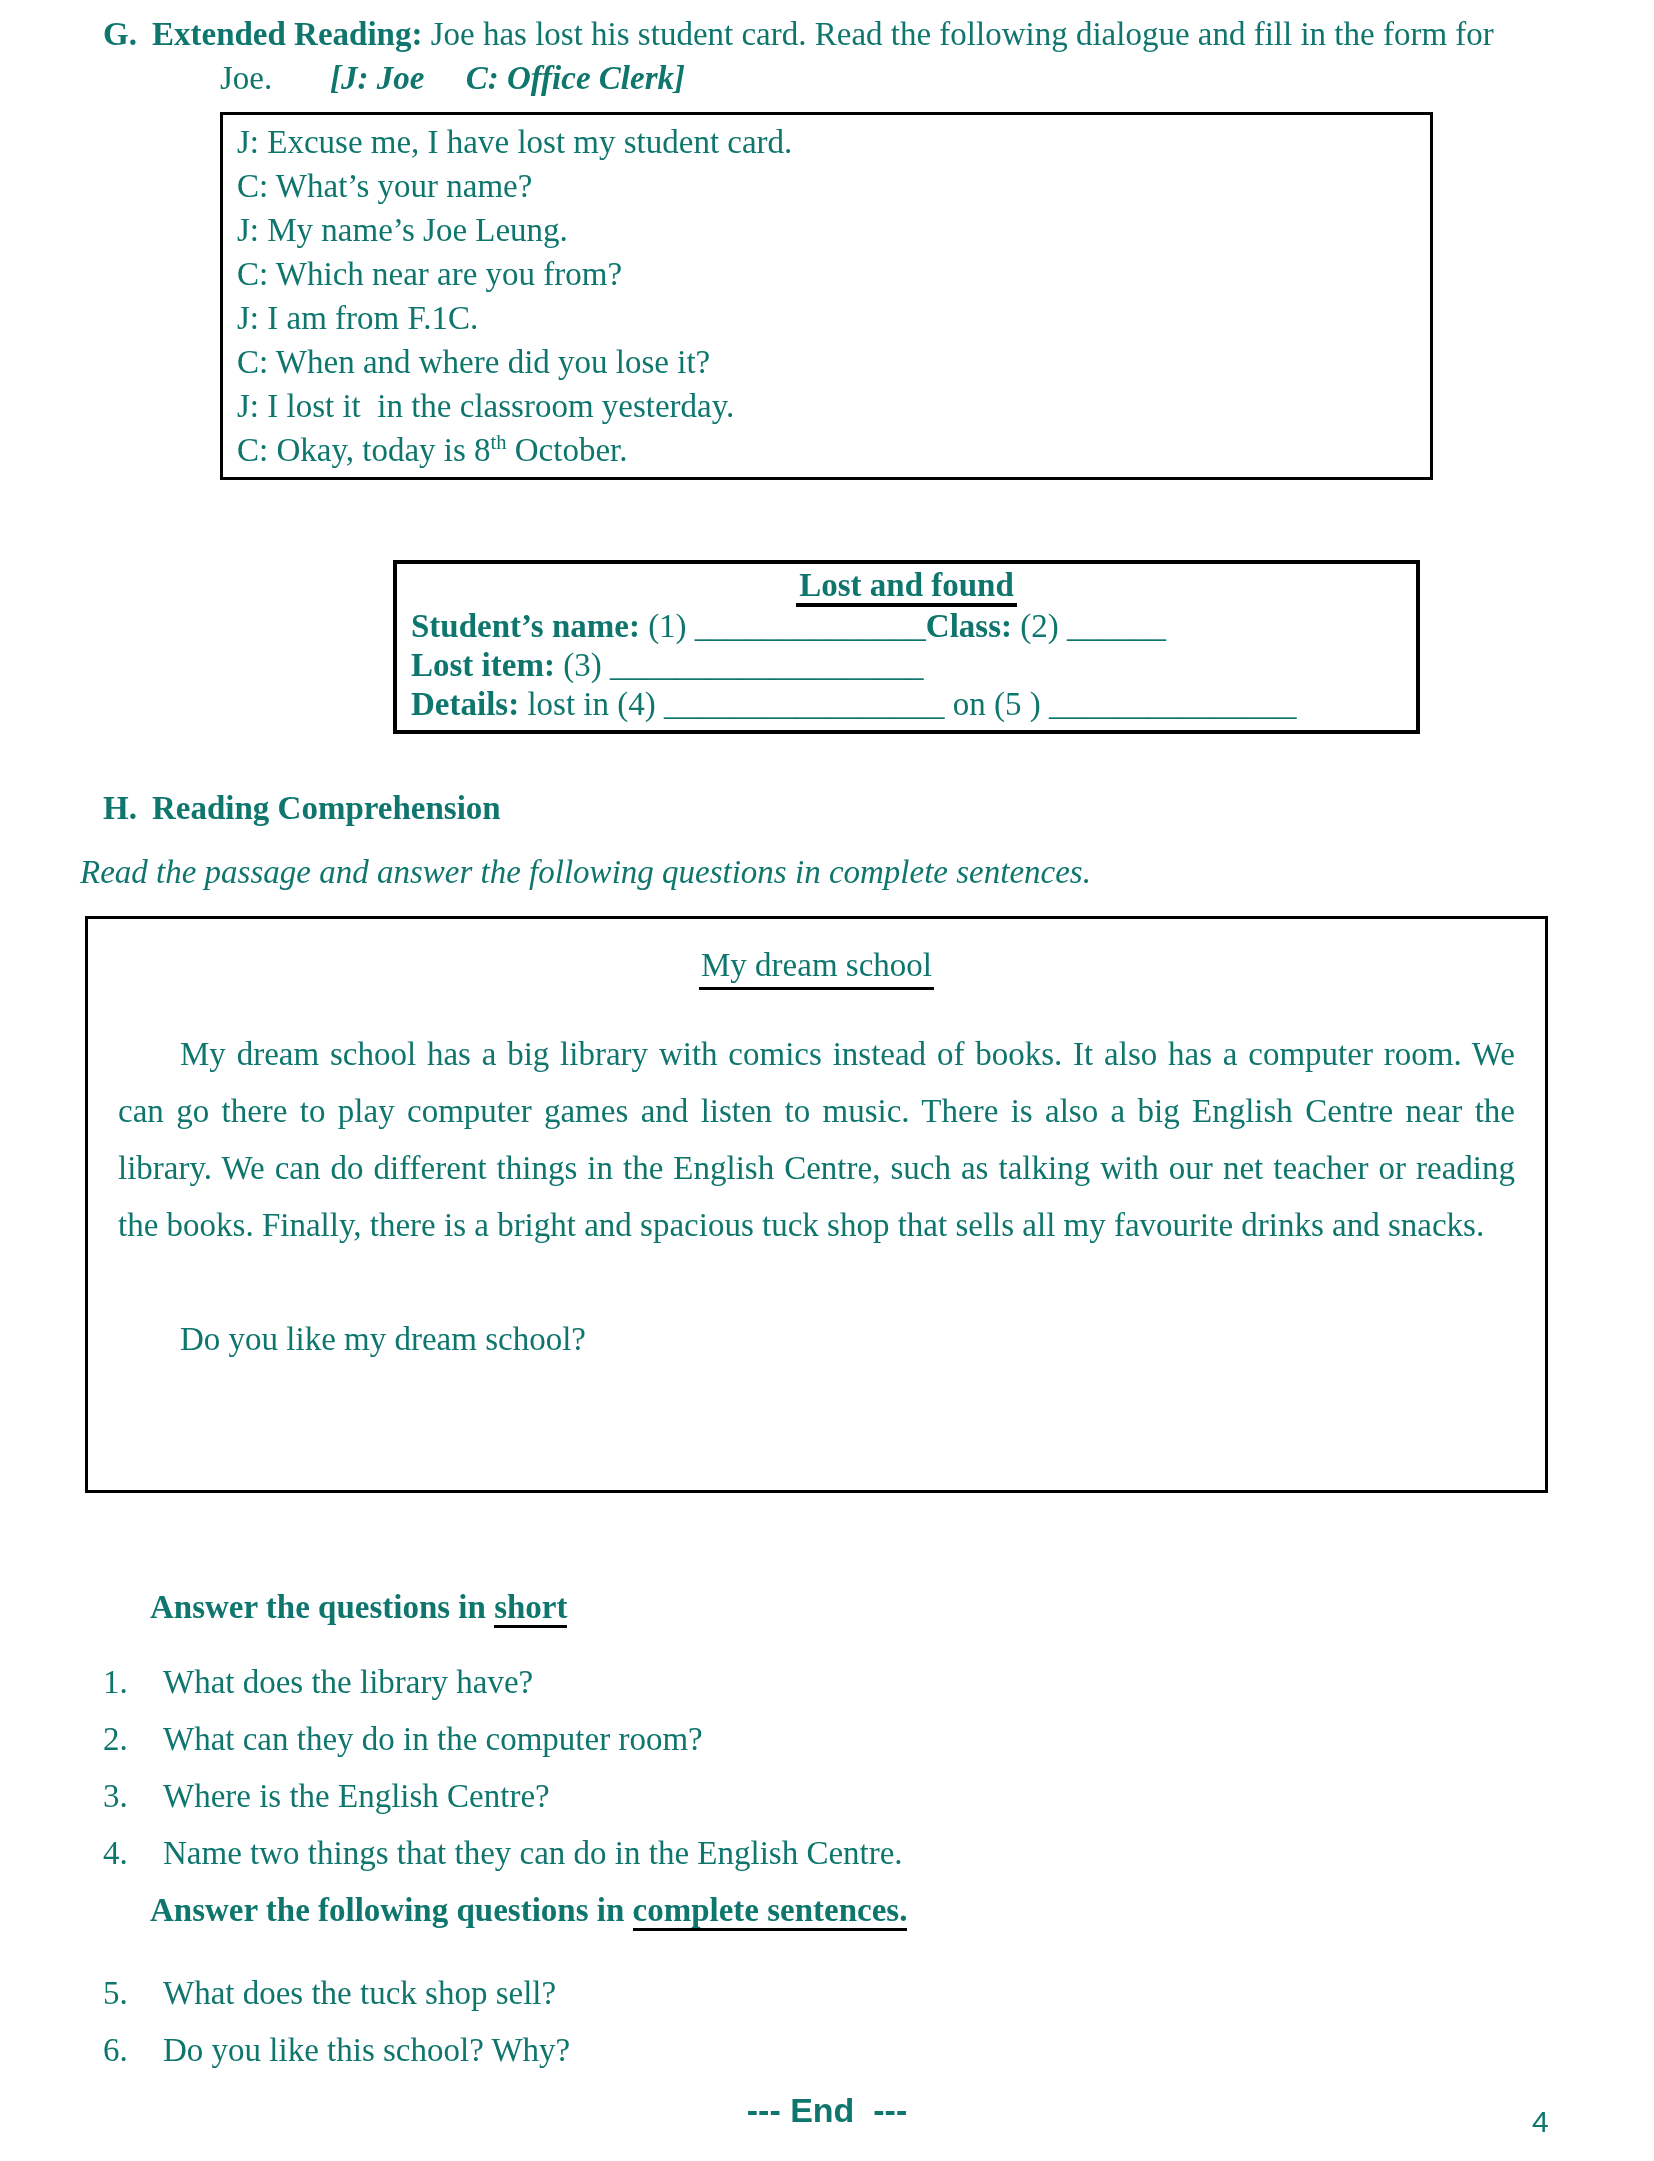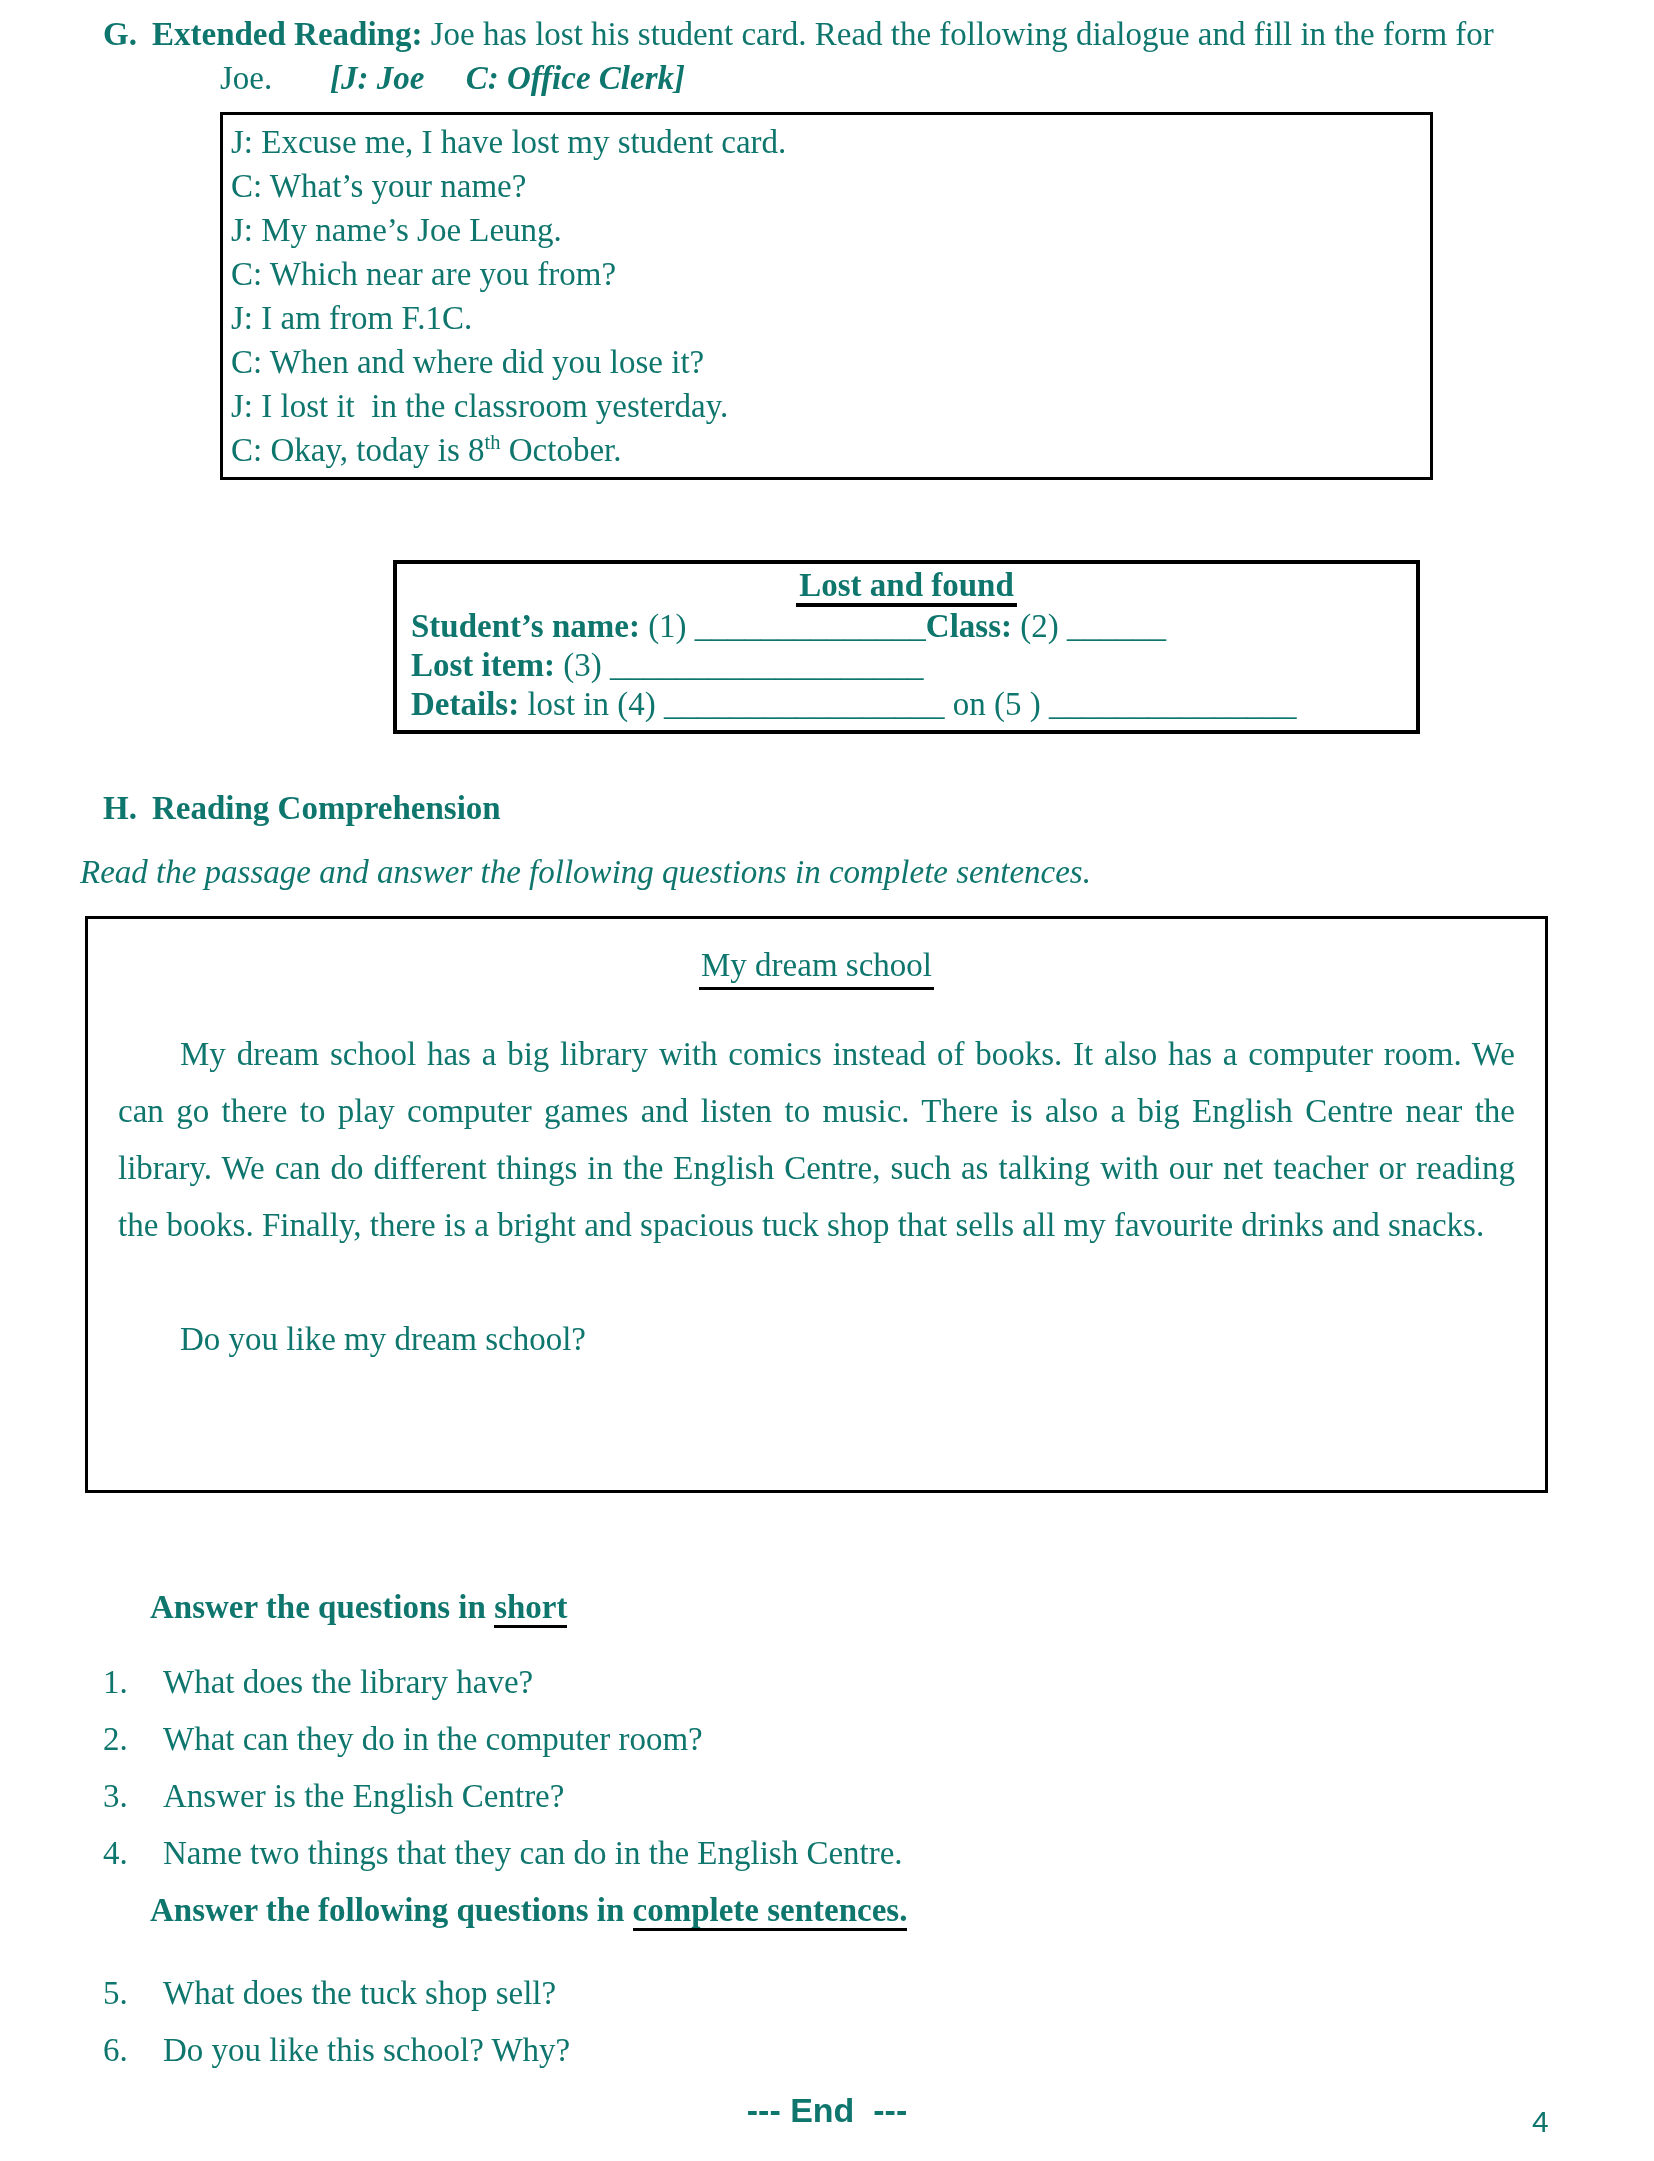--- a/index.html
+++ b/index.html
@@ -21,21 +21,21 @@
   .g-title { font-weight: bold; }
   .g-line2 { margin-left: 220px; line-height: 44px; }
   .joe-cell { display: inline-block; width: 110px; }
   .roles { font-weight: bold; font-style: italic; }
 
   
   .dialogue-box {
     margin-left: 220px; margin-top: 12px;
     width: 1213px; box-sizing: border-box;
     border: 3px solid #000;
-    padding: 5px 8px 5px;
+    padding: 5px 14px 5px;
     line-height: 44px;
   }
   sup.ord { font-size: 0.62em; vertical-align: super; line-height: 0; }
 
   
   .lf-box {
     margin-left: 393px; margin-top: 80px;
     width: 1027px; box-sizing: border-box;
     border: 4px solid #000;
     padding: 2px 14px 6px;
@@ -123,21 +123,21 @@
   <div class="q-item q-first">
       <span class="q-num">1.</span>
       <span>What does the library have?</span>
     </div>
   <div class="q-item">
       <span class="q-num">2.</span>
       <span>What can they do in the computer room?</span>
     </div>
   <div class="q-item">
       <span class="q-num">3.</span>
-      <span>Answer is the English Centre?</span>
+      <span>Where is the English Centre?</span>
     </div>
   <div class="q-item">
       <span class="q-num">4.</span>
       <span>Name two things that they can do in the English Centre.</span>
     </div>
 
   <div class="complete-heading"><span>Answer the following questions in </span><span class="uline">complete sentences.</span></div>
 
   <div class="q-item q-gap">
       <span class="q-num">5.</span>

